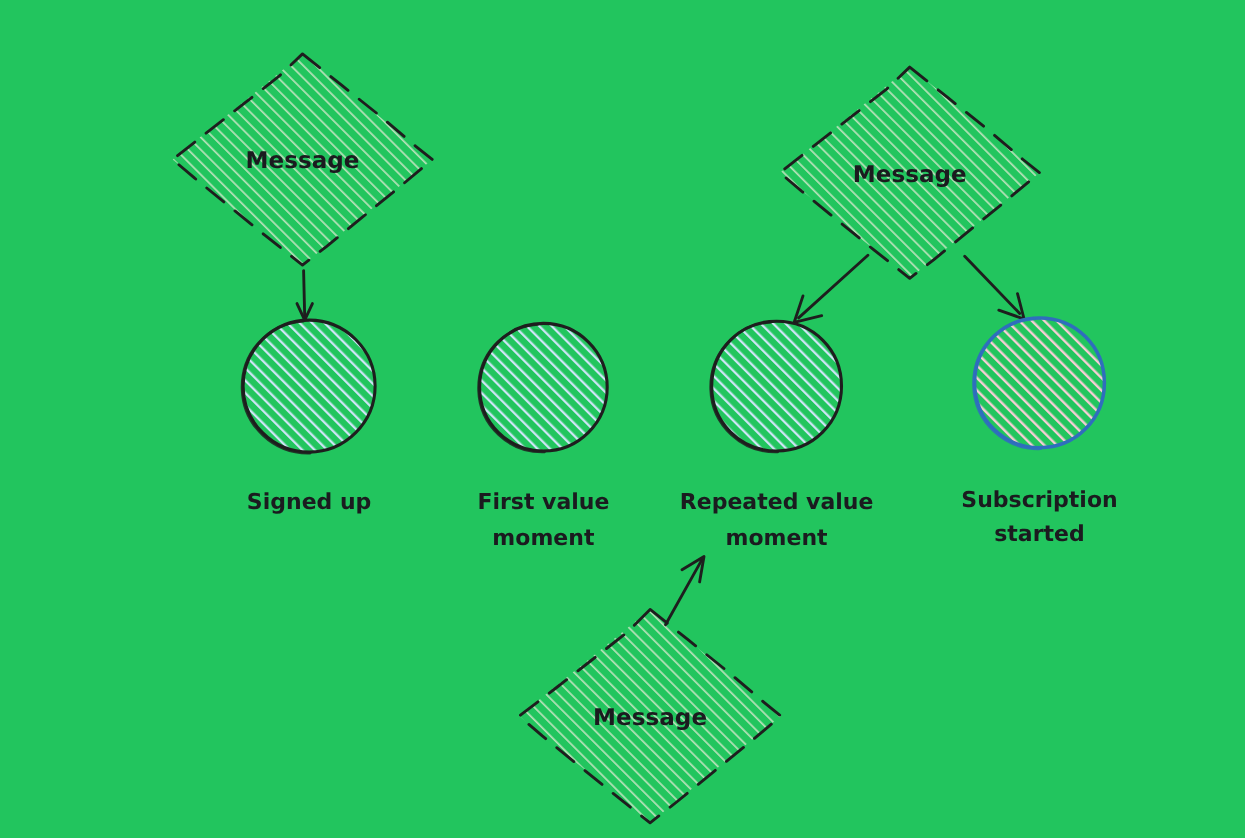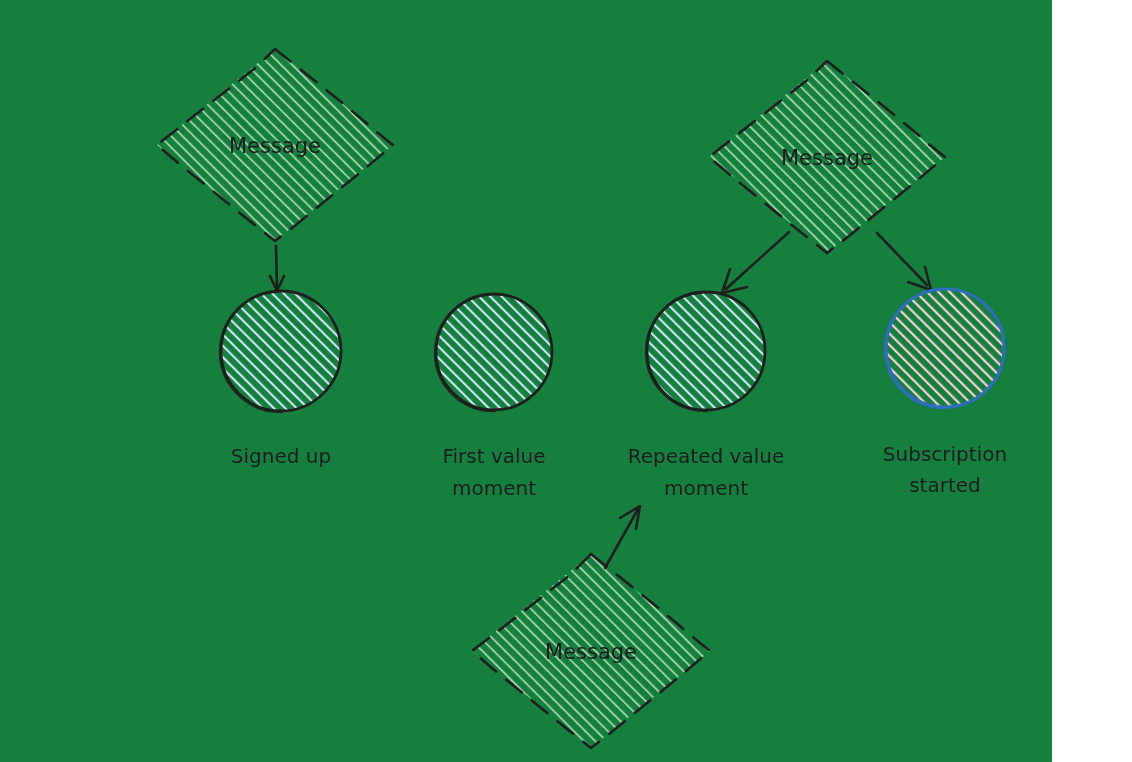--- a/index.html
+++ b/index.html
@@ -9,23 +9,24 @@
     background: #ffffff;
   }
   body {
     width: 1132px;
     height: 762px;
     overflow: hidden;
     font-family: "DejaVu Sans", sans-serif;
   }
   #canvas {
     position: relative;
-    width: 1052px;
+    width: 1132px;
     height: 762px;
-    background: #15803d;
+    background: #22c55e;
+    font-weight: bold;
   }
   #scene {
     position: absolute;
     left: 0;
     top: 0;
     width: 1132px;
     height: 762px;
   }
   .node-label {
     font-family: "DejaVu Sans", sans-serif;

